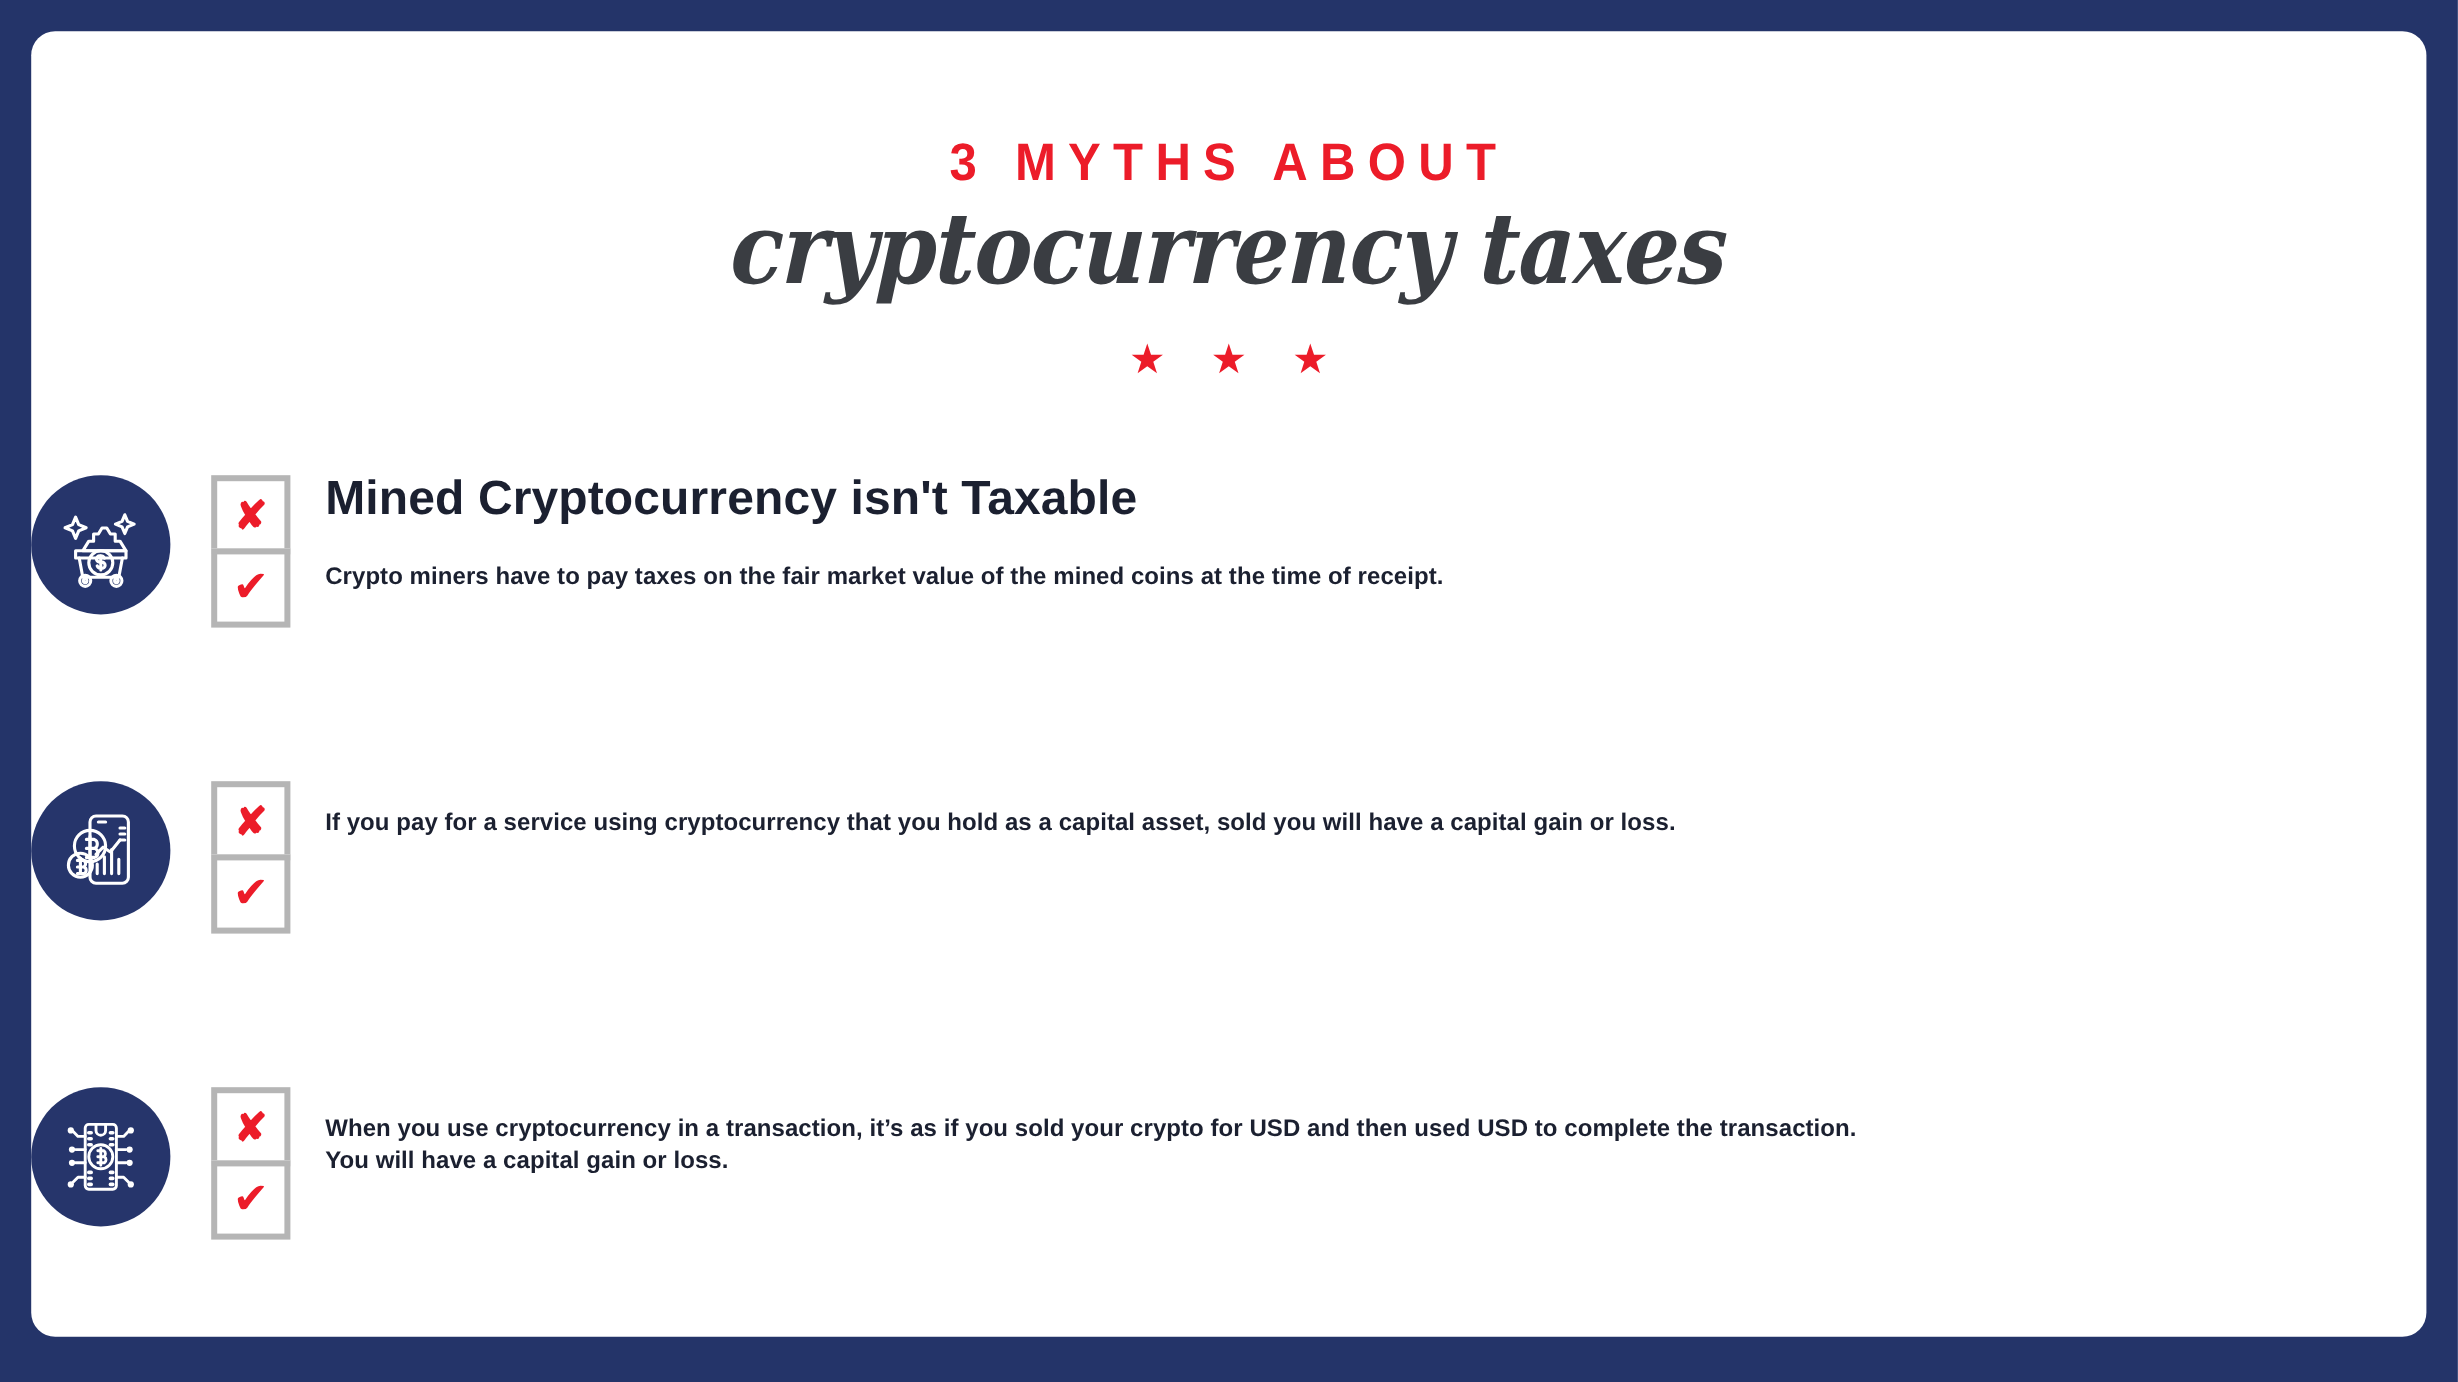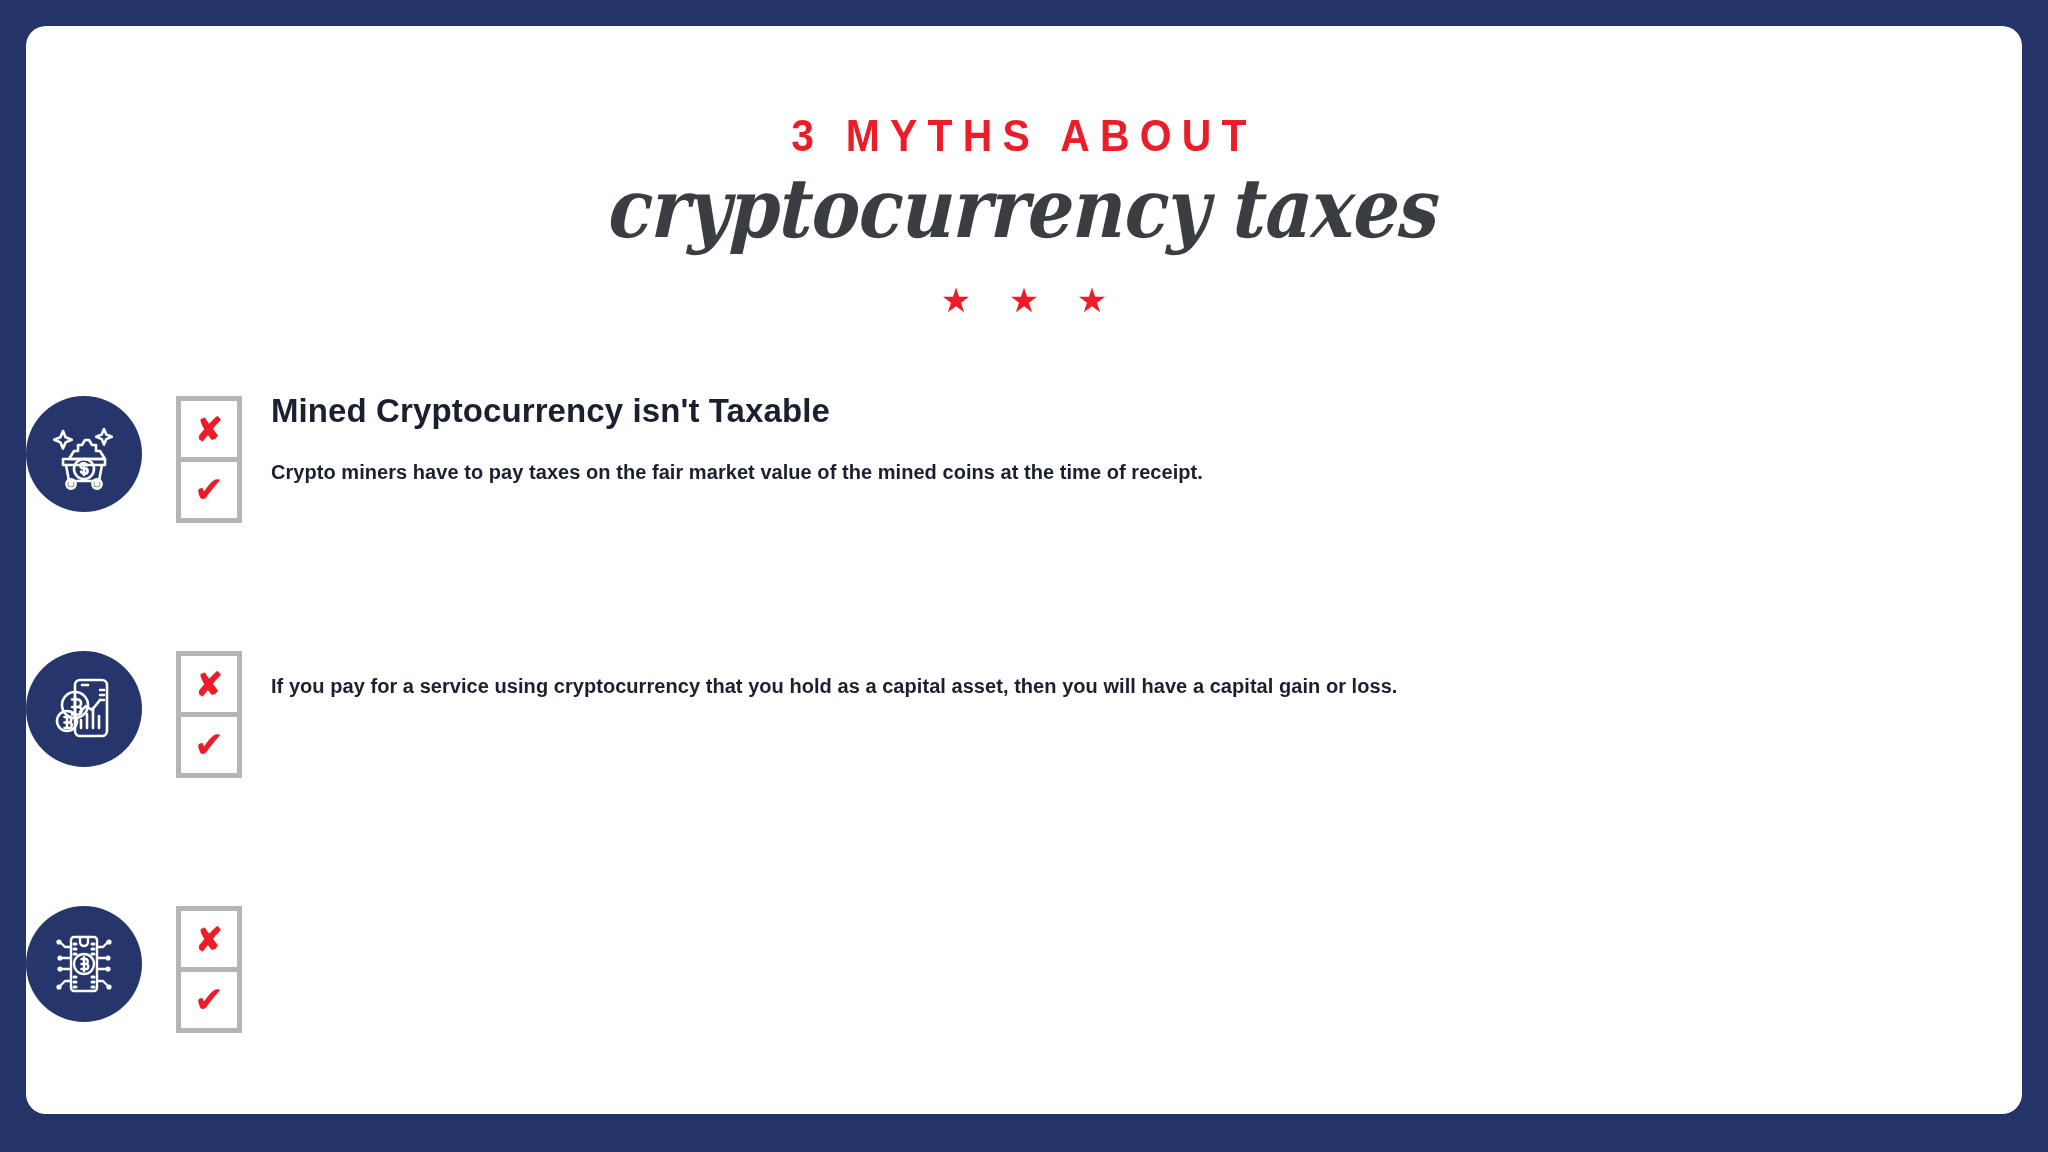--- a/index.html
+++ b/index.html
@@ -129,21 +129,21 @@
   .mark-ok { font-family: "DejaVu Sans", sans-serif; font-size: 36px; }
 
   
   .text-col {
     padding-top: 14px;
     max-width: 1420px;
   }
 
   .row-title {
     color: #1b2030;
-    font-size: 33px;
+    font-size: 40px;
     font-weight: bold;
     line-height: 1.25;
     letter-spacing: 0.1px;
   }
 
   .row-body {
     margin-top: 28px;
     color: #1b2030;
     font-size: 20px;
     font-weight: bold;
@@ -226,21 +226,21 @@
         <div class="marks">
           <div class="mark-box">
             <span class="mark-x">✘</span>
           </div>
           <div class="mark-box lower">
             <span class="mark-ok">✔</span>
           </div>
         </div>
 
         <div class="text-col">
-          <div class="row-body">If you pay for a service using cryptocurrency that you hold as a capital asset, then you will have a capital gain or loss.</div>
+          <div class="row-body">If you pay for a service using cryptocurrency that you hold as a capital asset, sold you will have a capital gain or loss.</div>
         </div>
       </div>
 
       <div class="row">
         <div class="icon-circle">
           <svg width="74" height="74" viewBox="0 0 74 74" fill="none" stroke="#ffffff" stroke-width="2.4" stroke-linecap="round" stroke-linejoin="round">
 
             <rect x="24" y="10" width="26" height="54" rx="3"></rect>
 
             <path d="M33 10 v5 a4 4 0 0 0 8 0 v-5"></path>
@@ -274,18 +274,19 @@
         <div class="marks">
           <div class="mark-box">
             <span class="mark-x">✘</span>
           </div>
           <div class="mark-box lower">
             <span class="mark-ok">✔</span>
           </div>
         </div>
 
         <div class="text-col">
+          <div class="row-body">When you use cryptocurrency in a transaction, it’s as if you sold your crypto for USD and then used USD to complete the transaction. You will have a capital gain or loss.</div>
         </div>
       </div>
 
     </div>
   </div>
 </div>
 
 </body></html>

